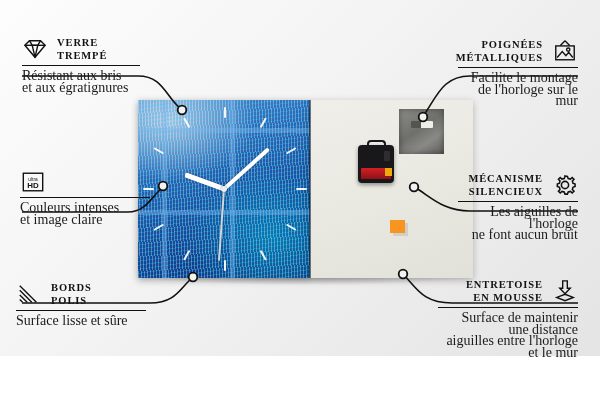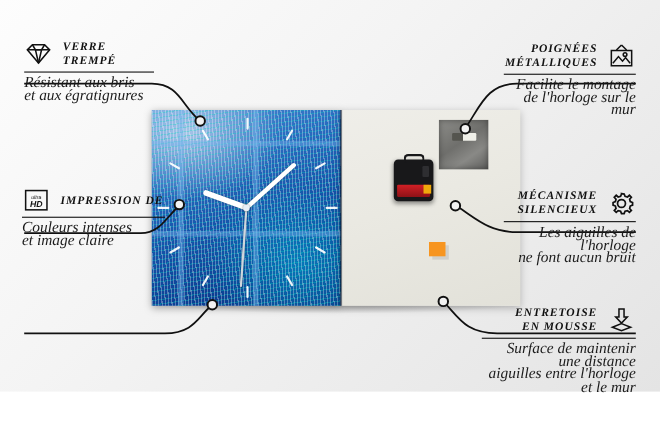--- a/index.html
+++ b/index.html
@@ -1,19 +1,19 @@
 <!DOCTYPE html>
 <html><head>
 <meta charset="utf-8">
 <style>
   html,body{margin:0;padding:0;}
   body{width:600px;height:400px;overflow:hidden;
        font-family:"Liberation Serif",serif;background:#ffffff;}
   #stage{position:relative;width:600px;height:356px;
-         background:linear-gradient(135deg,#fdfdfd 0%,#f4f4f4 40%,#ececec 70%,#e4e4e4 100%);font-style:italic;}
+         background:linear-gradient(135deg,#fdfdfd 0%,#f4f4f4 40%,#ececec 70%,#e4e4e4 100%);}
 
   
   .photo{position:absolute;left:138px;top:100px;width:335px;height:178px;}
   .clock{position:absolute;left:0;top:0;width:172px;height:178px;
          background:
            repeating-linear-gradient(86deg, rgba(255,255,255,.30) 0 1px, rgba(0,0,0,0) 1px 3px),
            repeating-linear-gradient(-8deg, rgba(0,220,190,.30) 0 1px, rgba(0,0,0,0) 1px 4px),
            radial-gradient(120% 80% at 18% 12%, rgba(255,255,255,.55) 0%, rgba(255,255,255,0) 42%),
            radial-gradient(90% 70% at 78% 78%, rgba(0,190,230,.45) 0%, rgba(0,0,0,0) 55%),
            linear-gradient(160deg,#4f8fd6 0%,#2a6dc0 28%,#1452a8 55%,#0c3f93 78%,#0a3787 100%);
@@ -161,30 +161,52 @@
   <div class="feat left" style="left:20px;top:170px;width:130px;">
     <div class="hd">
       <span class="ico">
         <svg viewBox="0 0 28 26">
           <rect x="3.5" y="3.5" width="21" height="19" fill="none" stroke="#111" stroke-width="1.5"></rect>
           <text x="14" y="11.5" font-family="Liberation Sans, sans-serif" font-size="5.2" text-anchor="middle" fill="#111">ultra</text>
           <text x="14" y="19.8" font-family="Liberation Sans, sans-serif" font-size="8.6" font-weight="bold" text-anchor="middle" fill="#111">HD</text>
         </svg>
       </span>
       <span class="ttl">
-        <span>IMPRESSION DE</span><br>
+        <br>
       </span>
     </div>
     <div class="rule"></div>
     <div class="sub">
       <span>Couleurs intenses</span><br>
       <span>et image claire</span>
     </div>
   </div>
 
+  <div class="feat left" style="left:16px;top:281px;width:130px;">
+    <div class="hd">
+      <span class="ico">
+        <svg viewBox="0 0 28 26">
+            <g stroke="#111" stroke-width="1.5">
+          <path d="M4 4 L22 22"></path>
+              <path d="M4 9 L17 22"></path>
+              <path d="M4 14 L12 22"></path>
+              <path d="M4 19 L7 22"></path>
+        </g>
+          </svg>
+      </span>
+      <span class="ttl">
+        <span>BORDS</span><br>
+        <span>POLIS</span>
+      </span>
+    </div>
+    <div class="rule"></div>
+    <div class="sub">
+      <span>Surface lisse et sûre</span>
+    </div>
+  </div>
 
   <div class="feat right" style="left:458px;top:38px;width:120px;">
     <div class="hd">
       <span class="ttl">
         <span>POIGNÉES</span><br>
         <span>MÉTALLIQUES</span>
       </span>
       <span class="ico">
         <svg viewBox="0 0 28 26">
             <g fill="none" stroke="#111" stroke-width="1.5">

